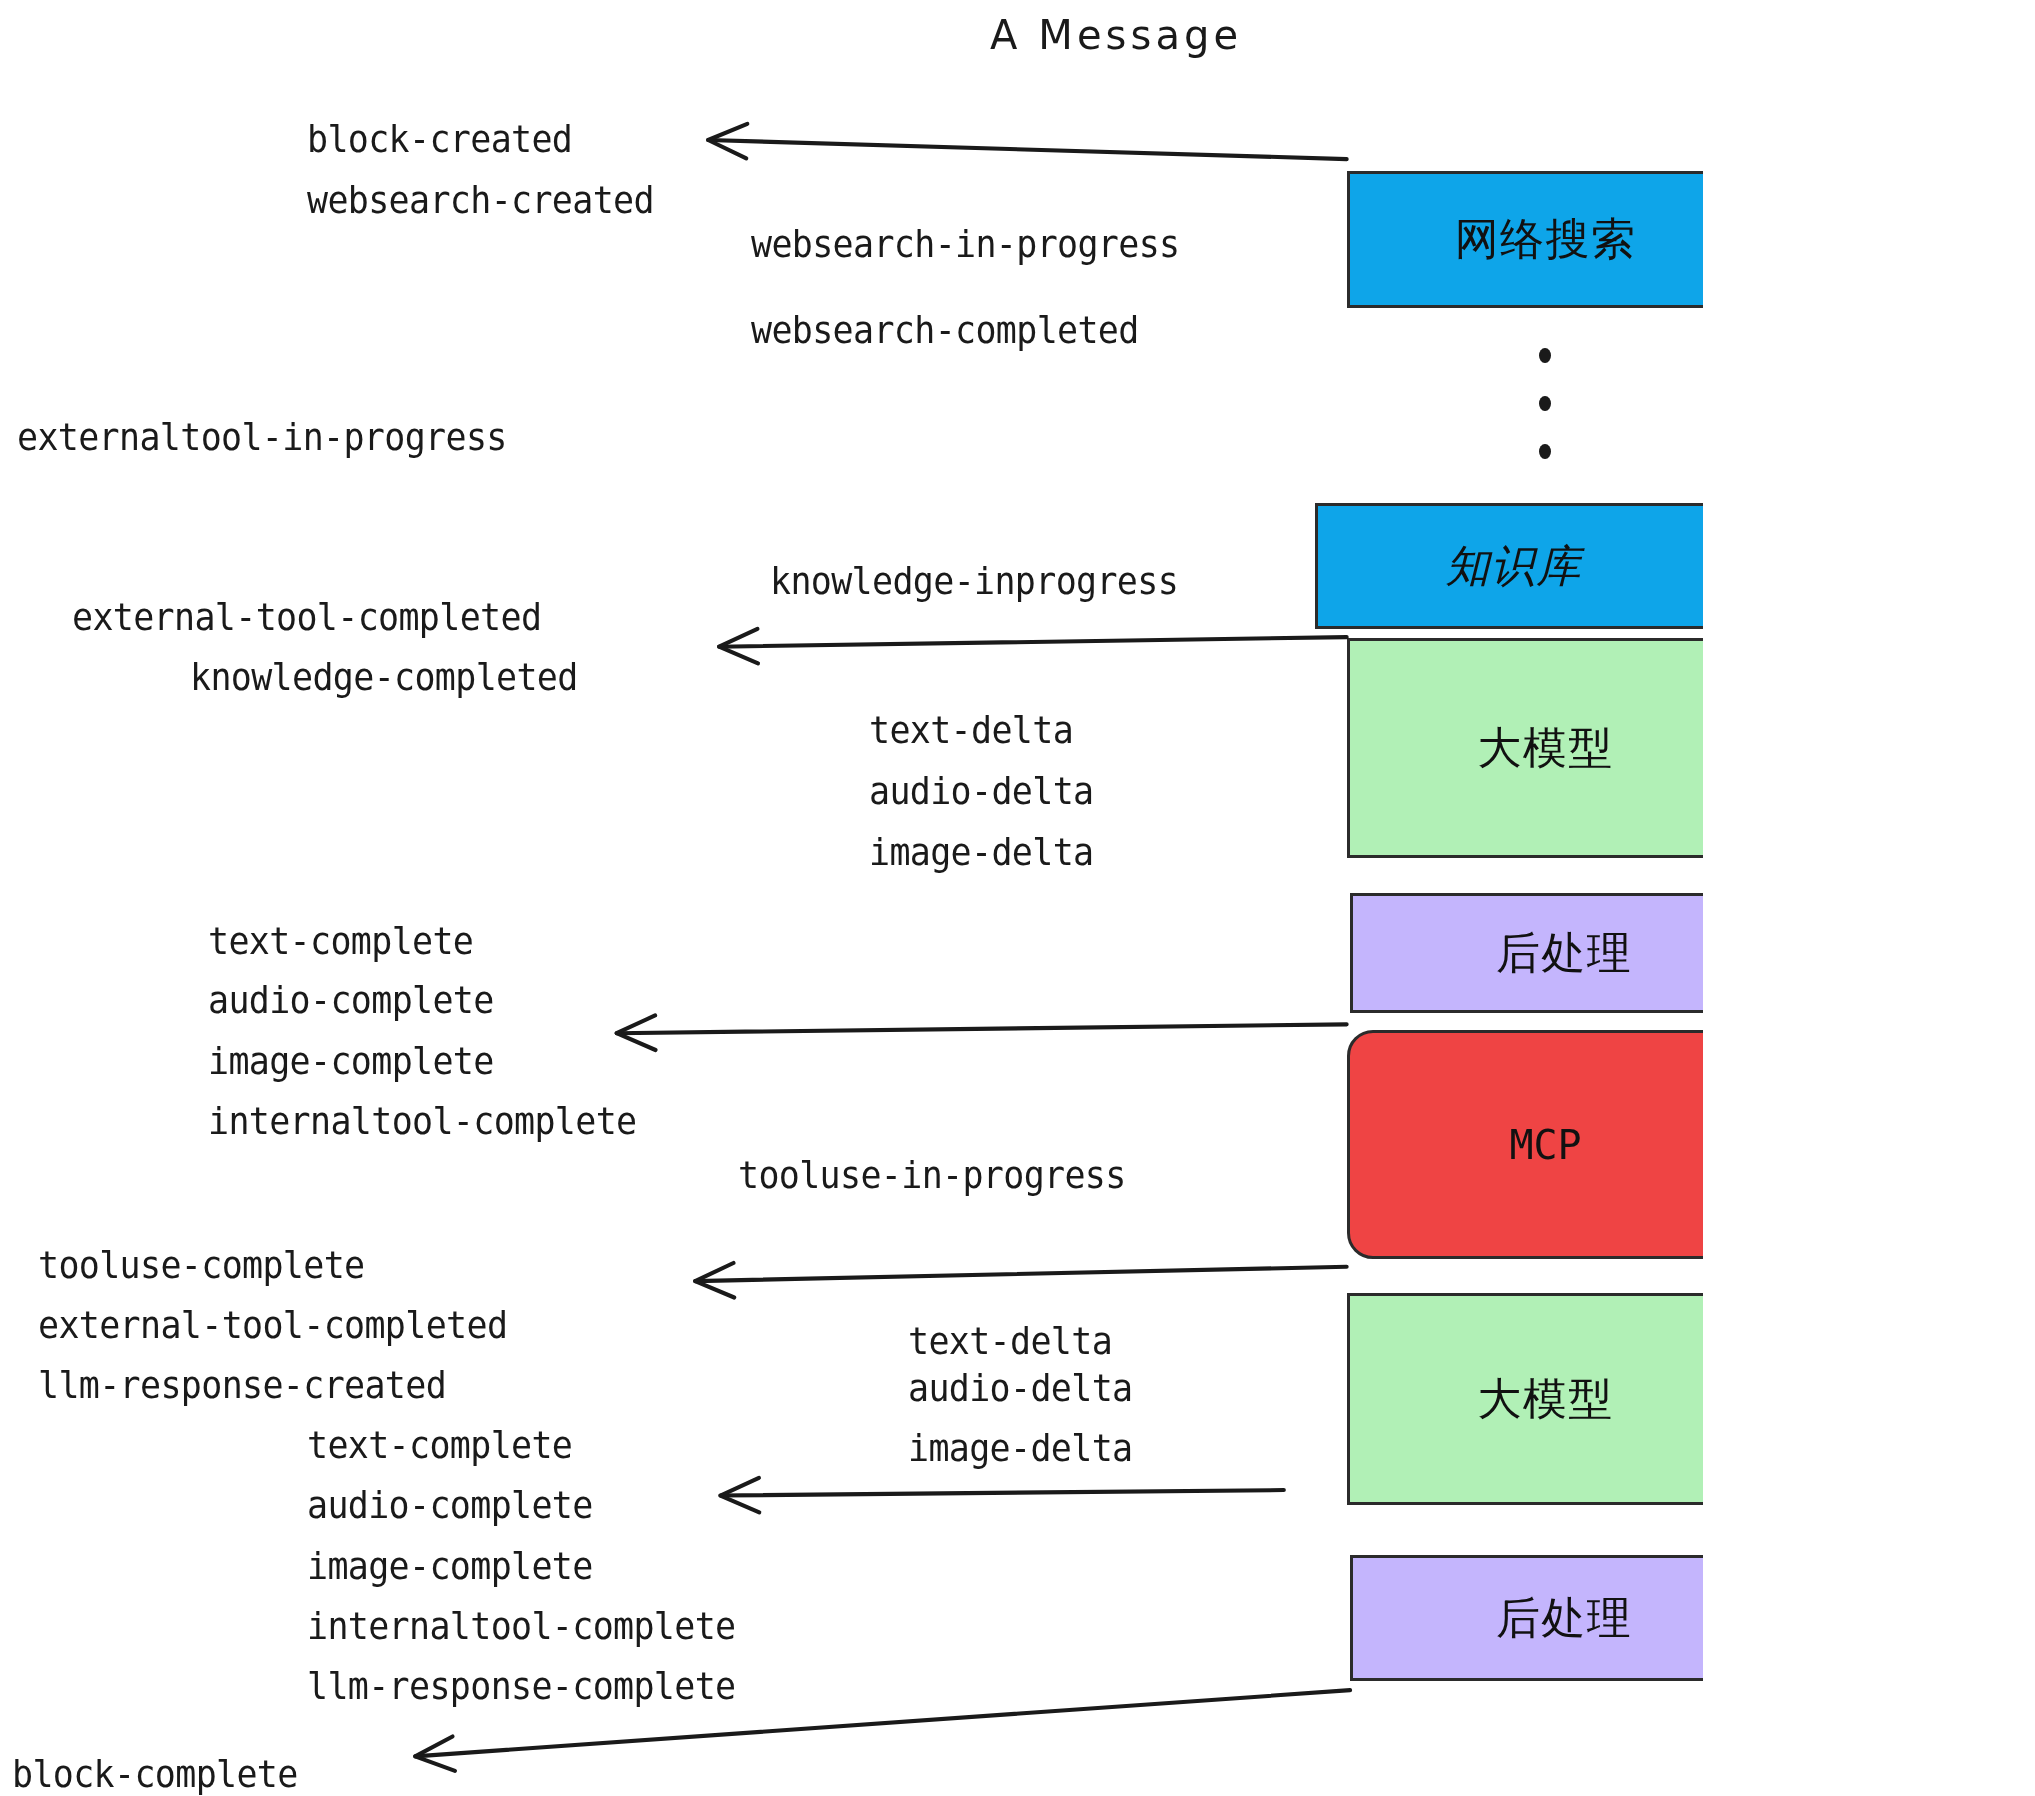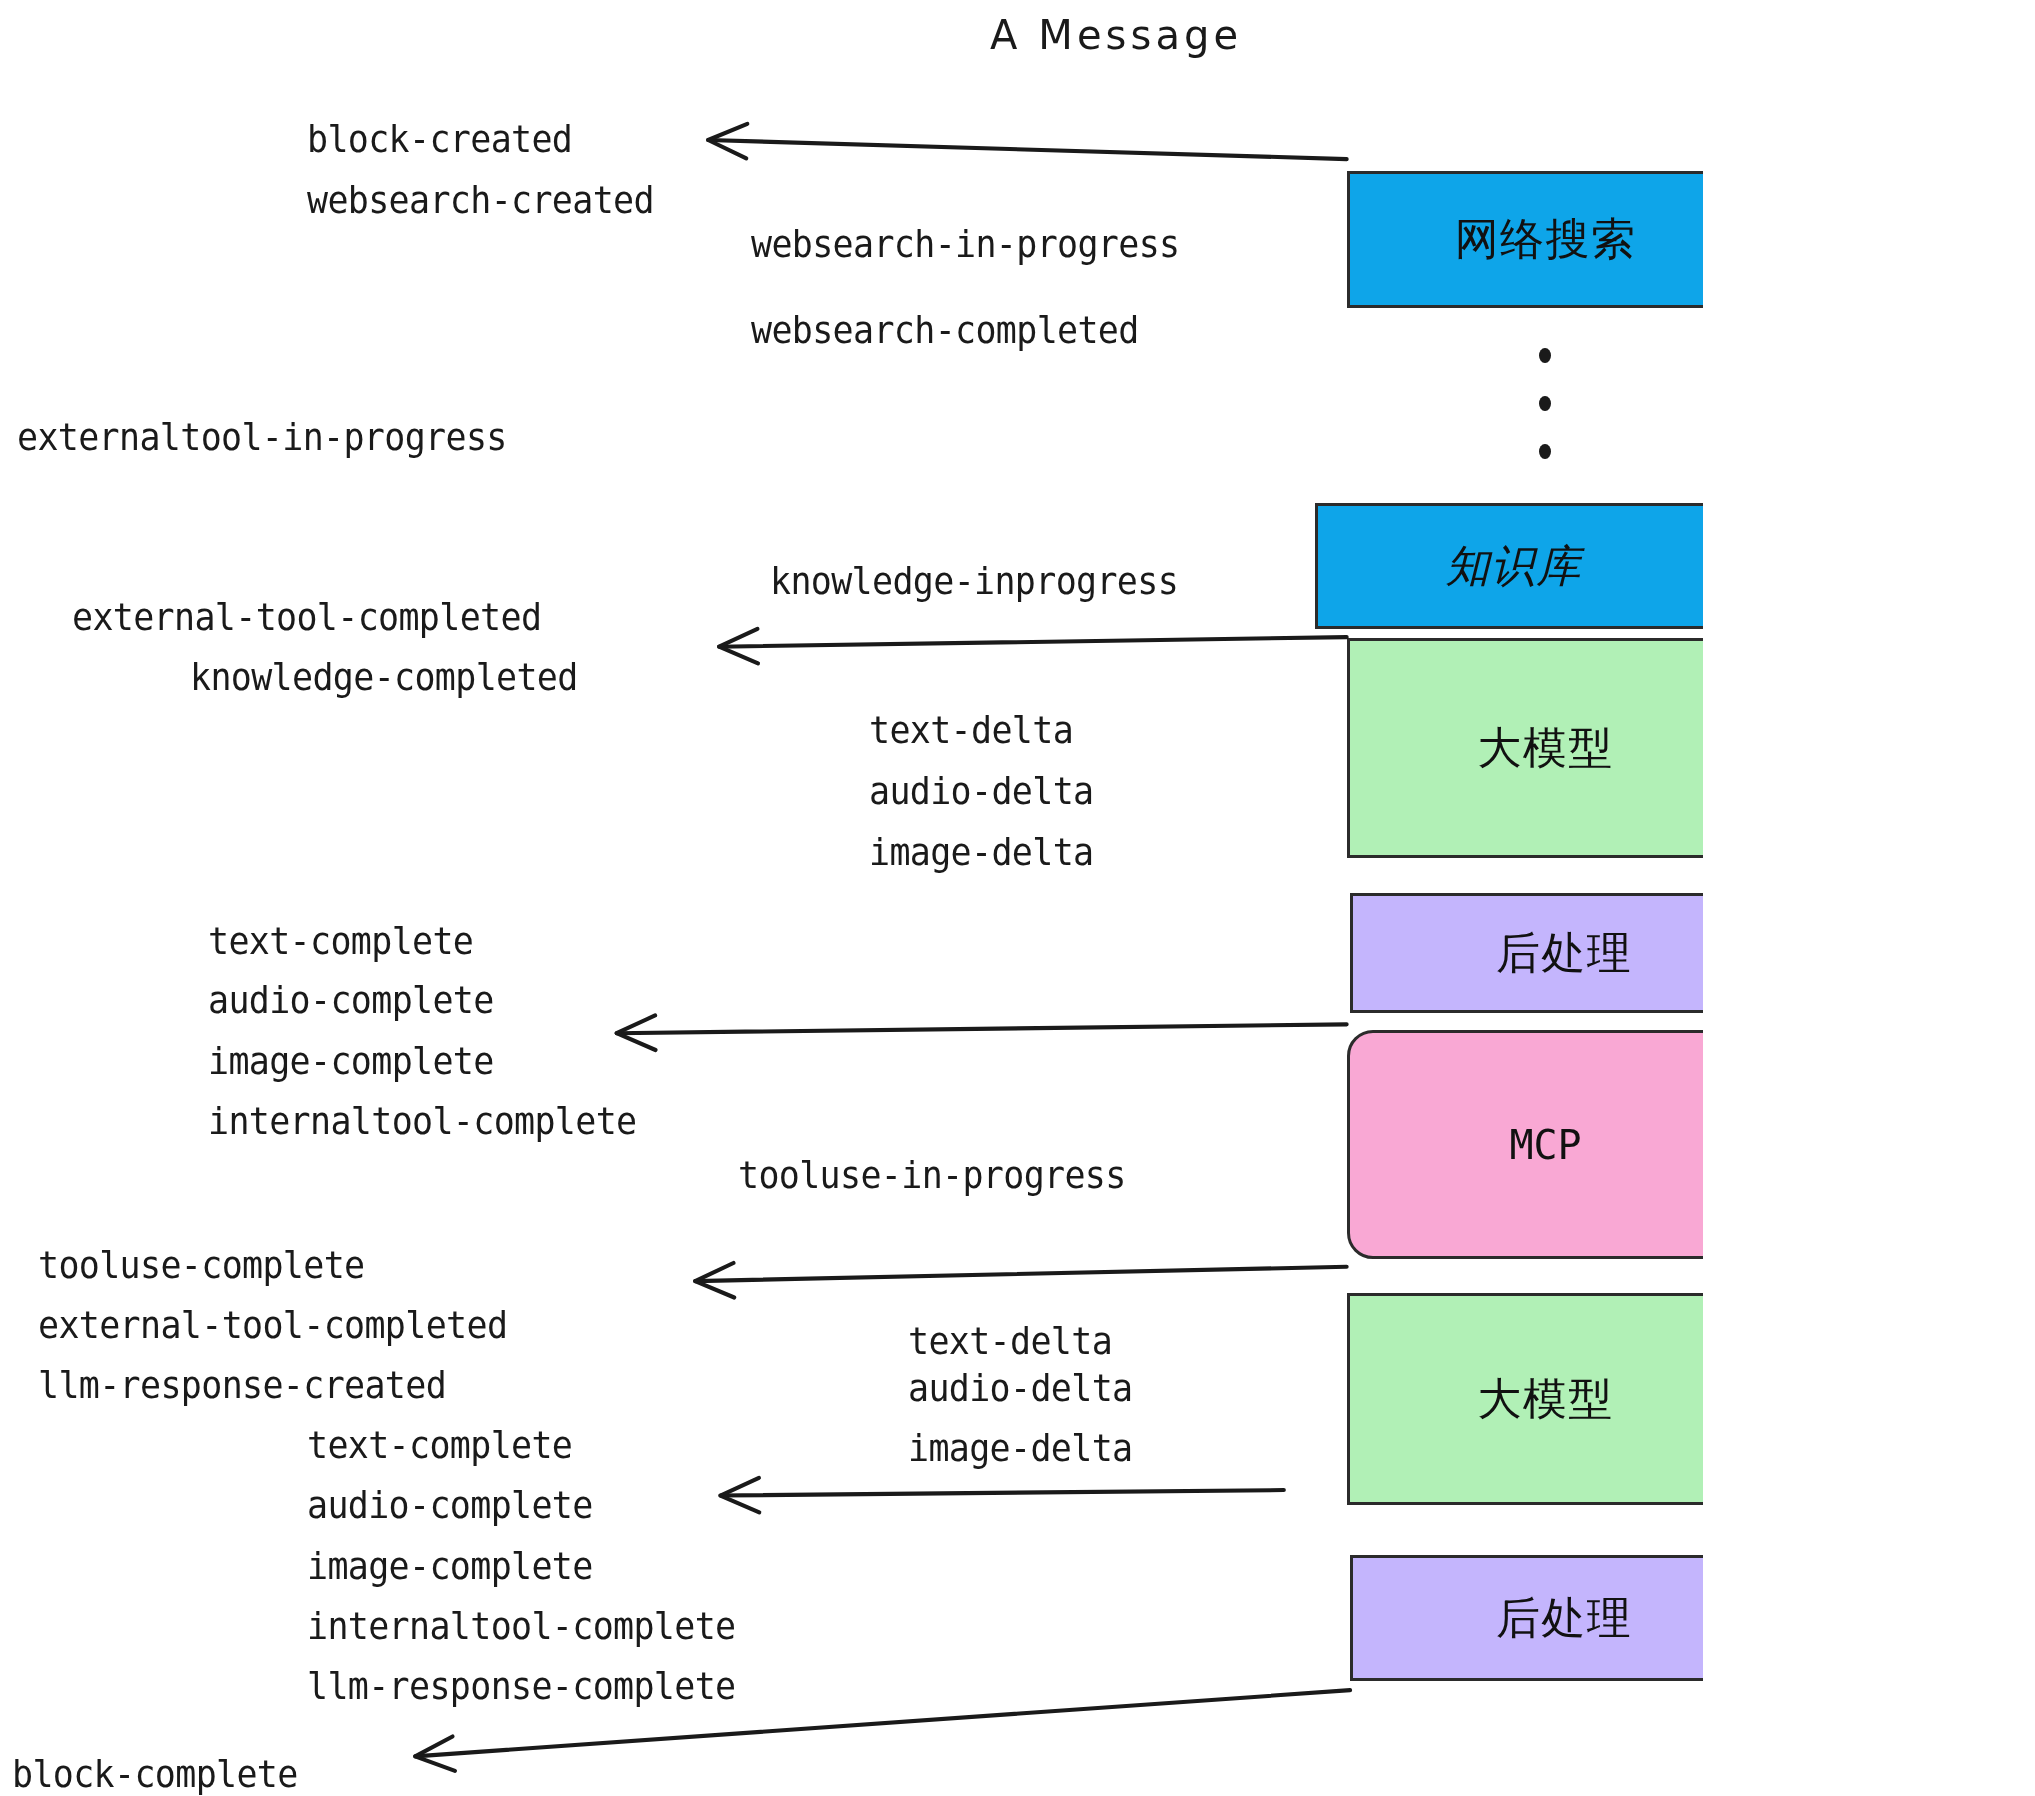--- a/index.html
+++ b/index.html
@@ -41,21 +41,21 @@
     font-size:44px;
     letter-spacing:1.4px;
   }
   .box.mono{
     font-family:"DejaVu Sans Mono","Liberation Mono",monospace;
     font-size:40px;
     letter-spacing:0px;
   }
   .pink{background:#0ea5e9;}
   .green{background:#B1F0B6;margin-top:6px;}
-  .yellow{background:#f9a8d4;border-radius:26px;}
+  .yellow{background:#ef4444;border-radius:26px;}
   .white{background:#c4b5fd;}
   
   .dot{
     position:absolute;
     width:11.6px;height:15px;
     background:#1a1a1a;
     border-radius:50%;
   }
   
   #lines{position:absolute;left:0;top:0;width:2035px;height:1796px;pointer-events:none;}

